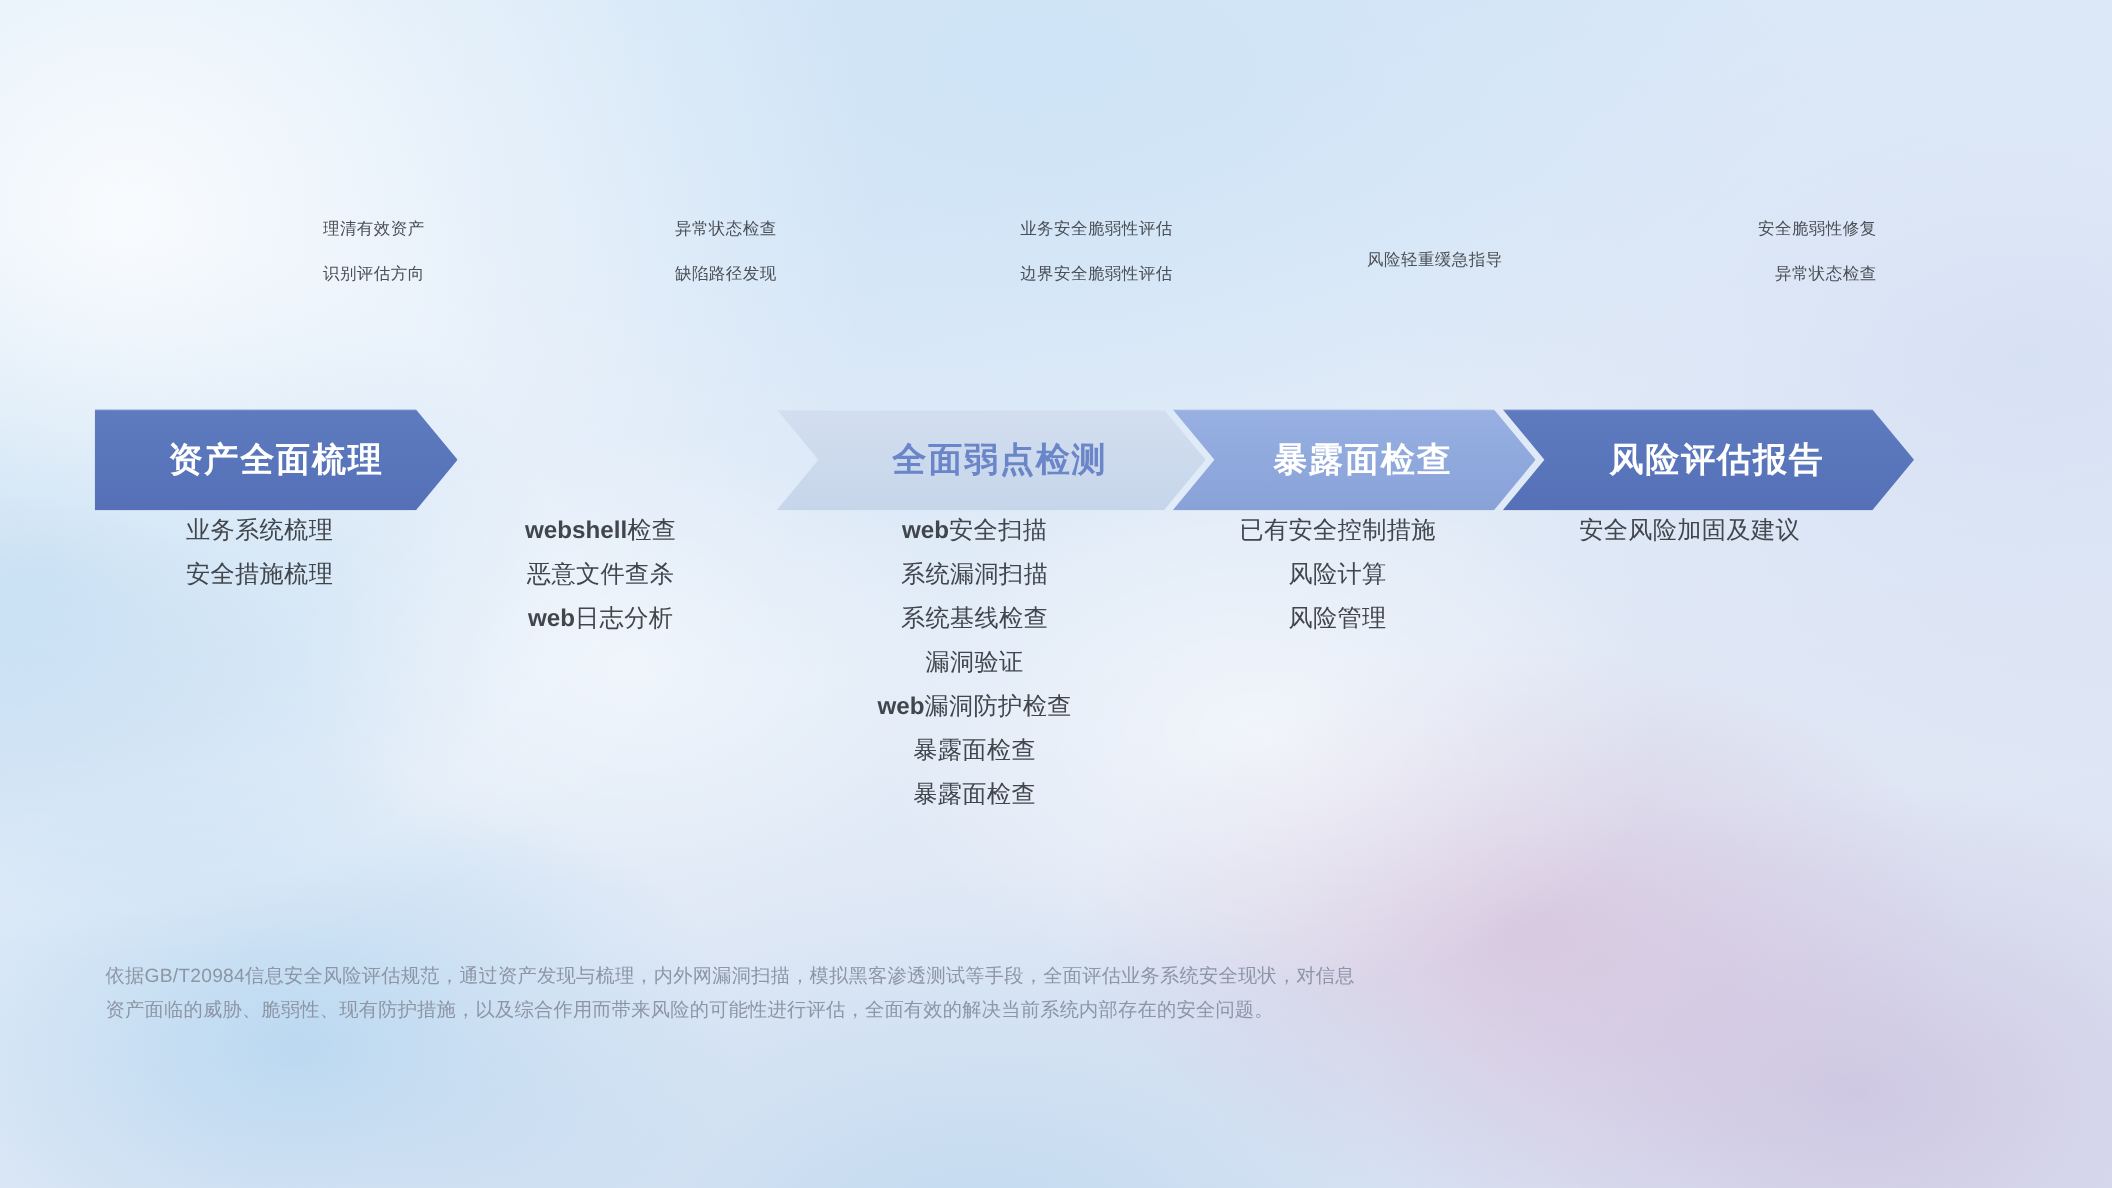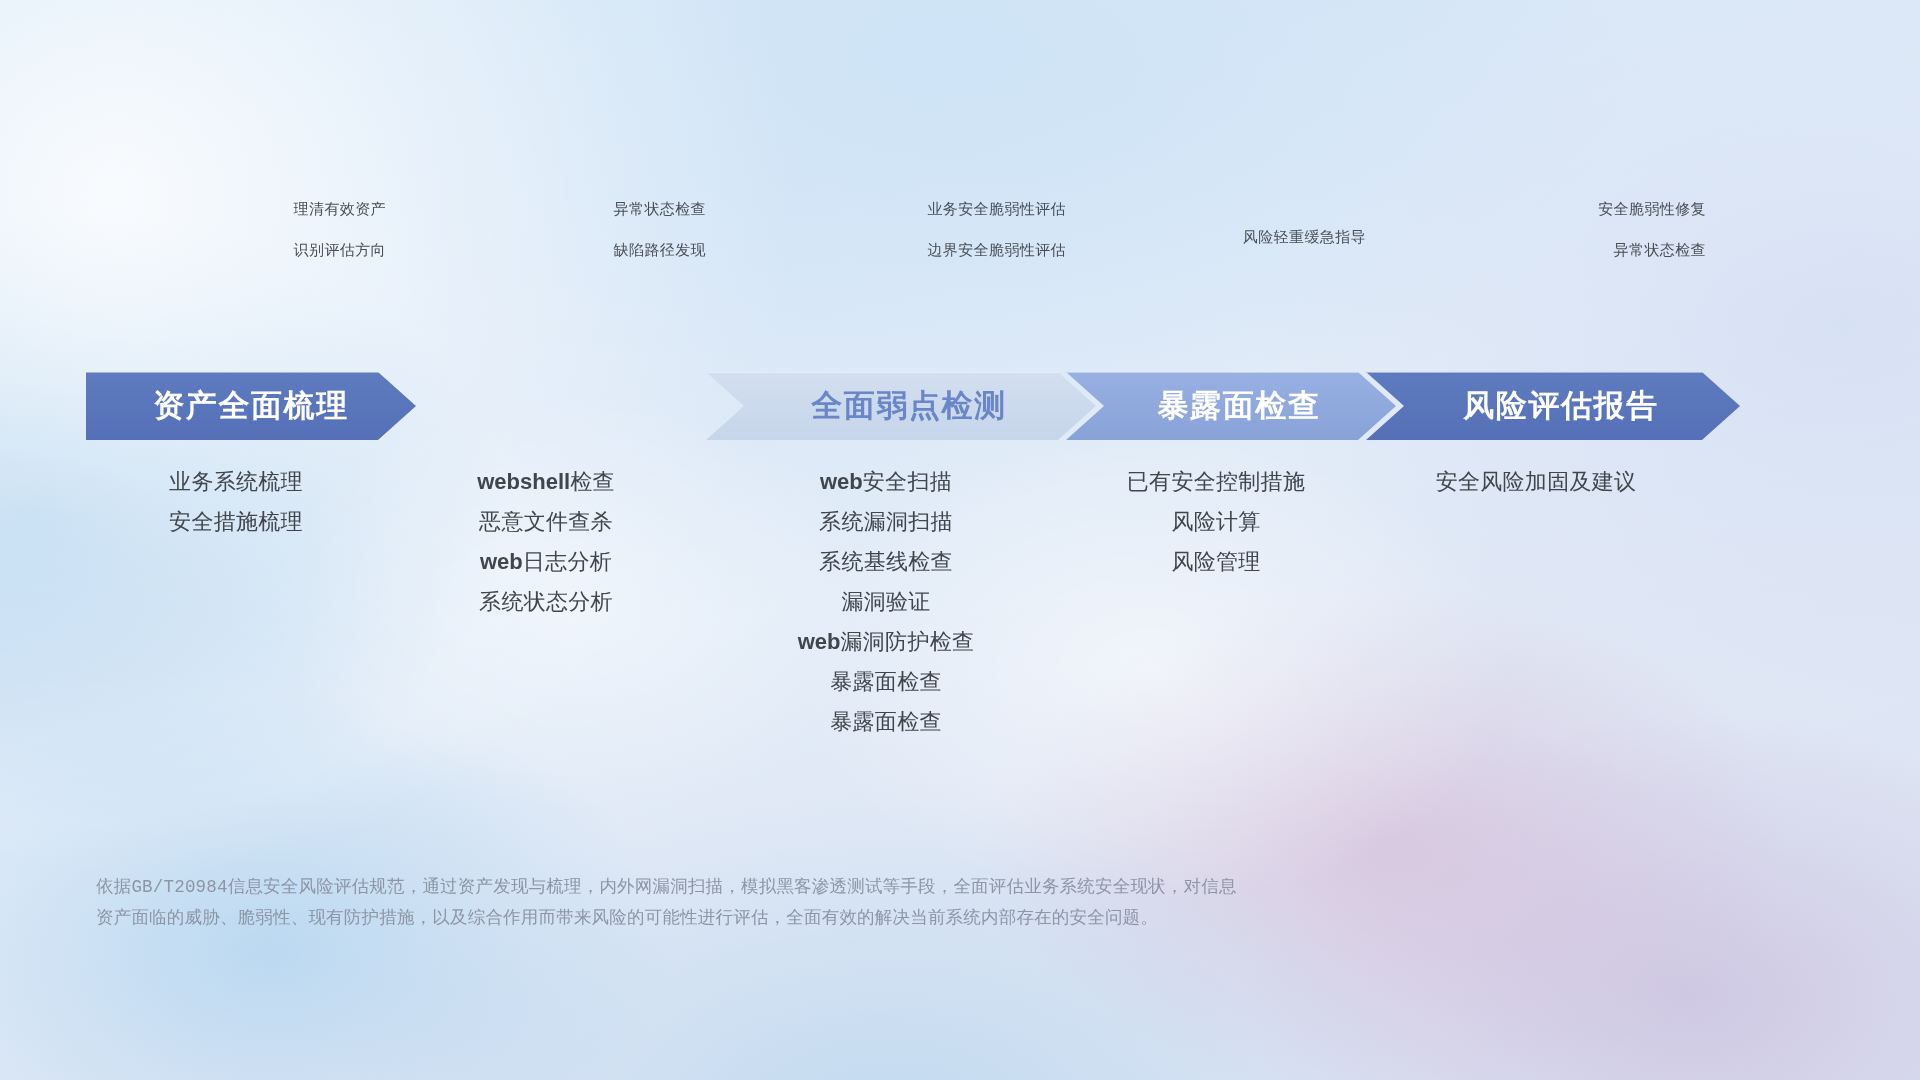--- a/index.html
+++ b/index.html
@@ -59,21 +59,21 @@
   }
 
   
   #band {
     position: absolute;
     left: 86px; top: 372px;
     width: 1784px; height: 92px;
   }
   .chev {
     position: absolute;
-    top: 0; height: 68px;
+    top: 0; height: 92px;
     display: flex; align-items: center; justify-content: center;
     -webkit-clip-path: polygon(0 0, calc(100% - 38px) 0, 100% 50%, calc(100% - 38px) 100%, 0 100%, 38px 50%);
     clip-path: polygon(0 0, calc(100% - 38px) 0, 100% 50%, calc(100% - 38px) 100%, 0 100%, 38px 50%);
   }
   .chev.first {
     -webkit-clip-path: polygon(0 0, calc(100% - 38px) 0, 100% 50%, calc(100% - 38px) 100%, 0 100%);
     clip-path: polygon(0 0, calc(100% - 38px) 0, 100% 50%, calc(100% - 38px) 100%, 0 100%);
   }
   .chev-label {
     font-size: 31px;
@@ -98,21 +98,21 @@
   
   #footer {
     position: absolute;
     left: 96px; top: 872px;
     width: 1520px;
     font-size: 17.5px;
     line-height: 31px;
     color: #8d95a6;
     letter-spacing: 0.2px;
   }
-  #footer p { margin: 0; font-family: Liberation Mono, monospace; }
+  #footer p { margin: 0; }
 </style>
 </head>
 <body>
 
 <div id="bg"></div>
 <div id="bg-veil"></div>
 
 <div id="stage">
 
   <div class="cols" id="top-row">
@@ -154,21 +154,20 @@
 
   <div class="cols" id="bottom-row">
       <div class="col">
         <div class="item"><span>业务系统梳理</span></div>
         <div class="item"><span>安全措施梳理</span></div>
       </div>
       <div class="col">
         <div class="item"><span class="en">webshell</span><span>检查</span></div>
         <div class="item"><span>恶意文件查杀</span></div>
         <div class="item"><span class="en">web</span><span>日志分析</span></div>
-        <div class="item"><span>系统状态分析</span></div>
       </div>
       <div class="col">
         <div class="item"><span class="en">web</span><span>安全扫描</span></div>
         <div class="item"><span>系统漏洞扫描</span></div>
         <div class="item"><span>系统基线检查</span></div>
         <div class="item"><span>漏洞验证</span></div>
         <div class="item"><span class="en">web</span><span>漏洞防护检查</span></div>
         <div class="item"><span>暴露面检查</span></div>
         <div class="item"><span>暴露面检查</span></div>
       </div>

